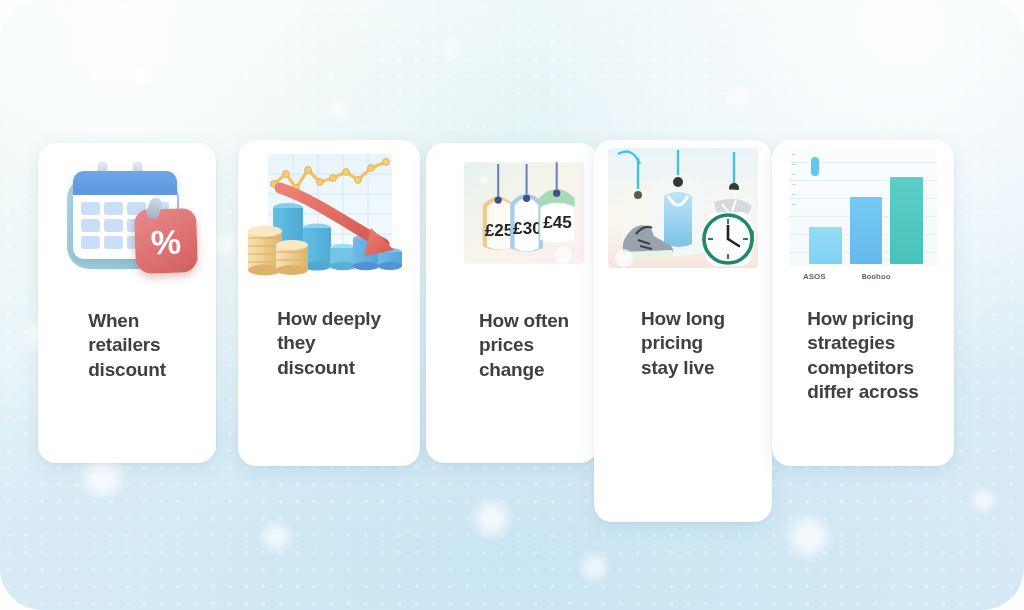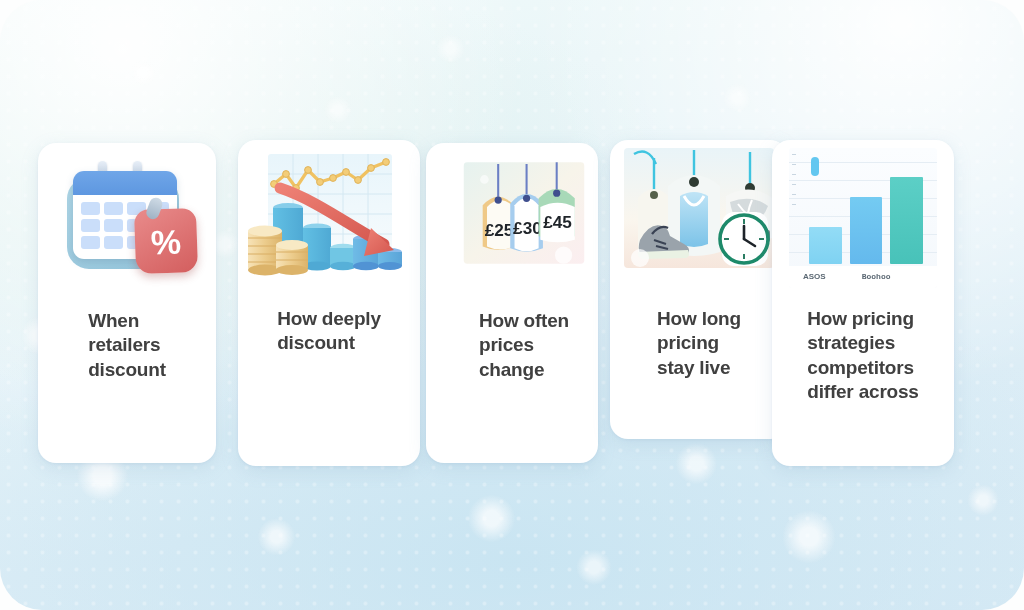--- a/index.html
+++ b/index.html
@@ -72,21 +72,21 @@
   .card .label {
     font-weight:bold; color:#404040; 
     line-height:1.28; letter-spacing:-.2px;
     padding:0 8px;
   }
 
   
   #card1 { left:38px;  top:143px; width:178px; height:320px; }
   #card2 { left:230px; top:140px; width:182px; height:326px;margin-left:8px; }
   #card3 { left:426px; top:143px; width:172px; height:320px;padding-left:24px; }
-  #card4 { left:610px; top:140px; width:178px; height:299px; }
+  #card4 { left:594px; top:140px; width:178px; height:382px; }
   #card5 { left:772px; top:140px; width:182px; height:326px; }
 
   #card1 .art,#card3 .art { height:152px; }
   #card2 .art,#card4 .art,#card5 .art { height:155px; }
 
   #card1 .label,#card3 .label { font-size:19px; margin-top:14px; }
   #card2 .label,#card4 .label { font-size:19px; margin-top:12px; }
   #card5 .label { font-size:19px; margin-top:12px; }
 
   
@@ -318,20 +318,21 @@
                   <line x1="0" y1="20" x2="32" y2="20"></line>
               </g>
               <ellipse cx="16" cy="5" rx="16" ry="5" fill="#f8e9c4"></ellipse>
               <ellipse cx="16" cy="30" rx="16" ry="5" fill="#dcb369"></ellipse>
             </g>
           </g>
         </svg>
       </div>
       <div class="label">
         <div>How deeply</div>
+        <div>they</div>
         <div>discount</div>
       </div>
     </div>
 
     <div class="card" id="card3">
       <div class="art">
         <svg class="art-canvas" viewBox="0 0 172 152">
           <defs>
             <linearGradient id="g3bg" x1="0" y1="0" x2="1" y2="1">
               <stop offset="0" stop-color="#e6f2ef"></stop>

